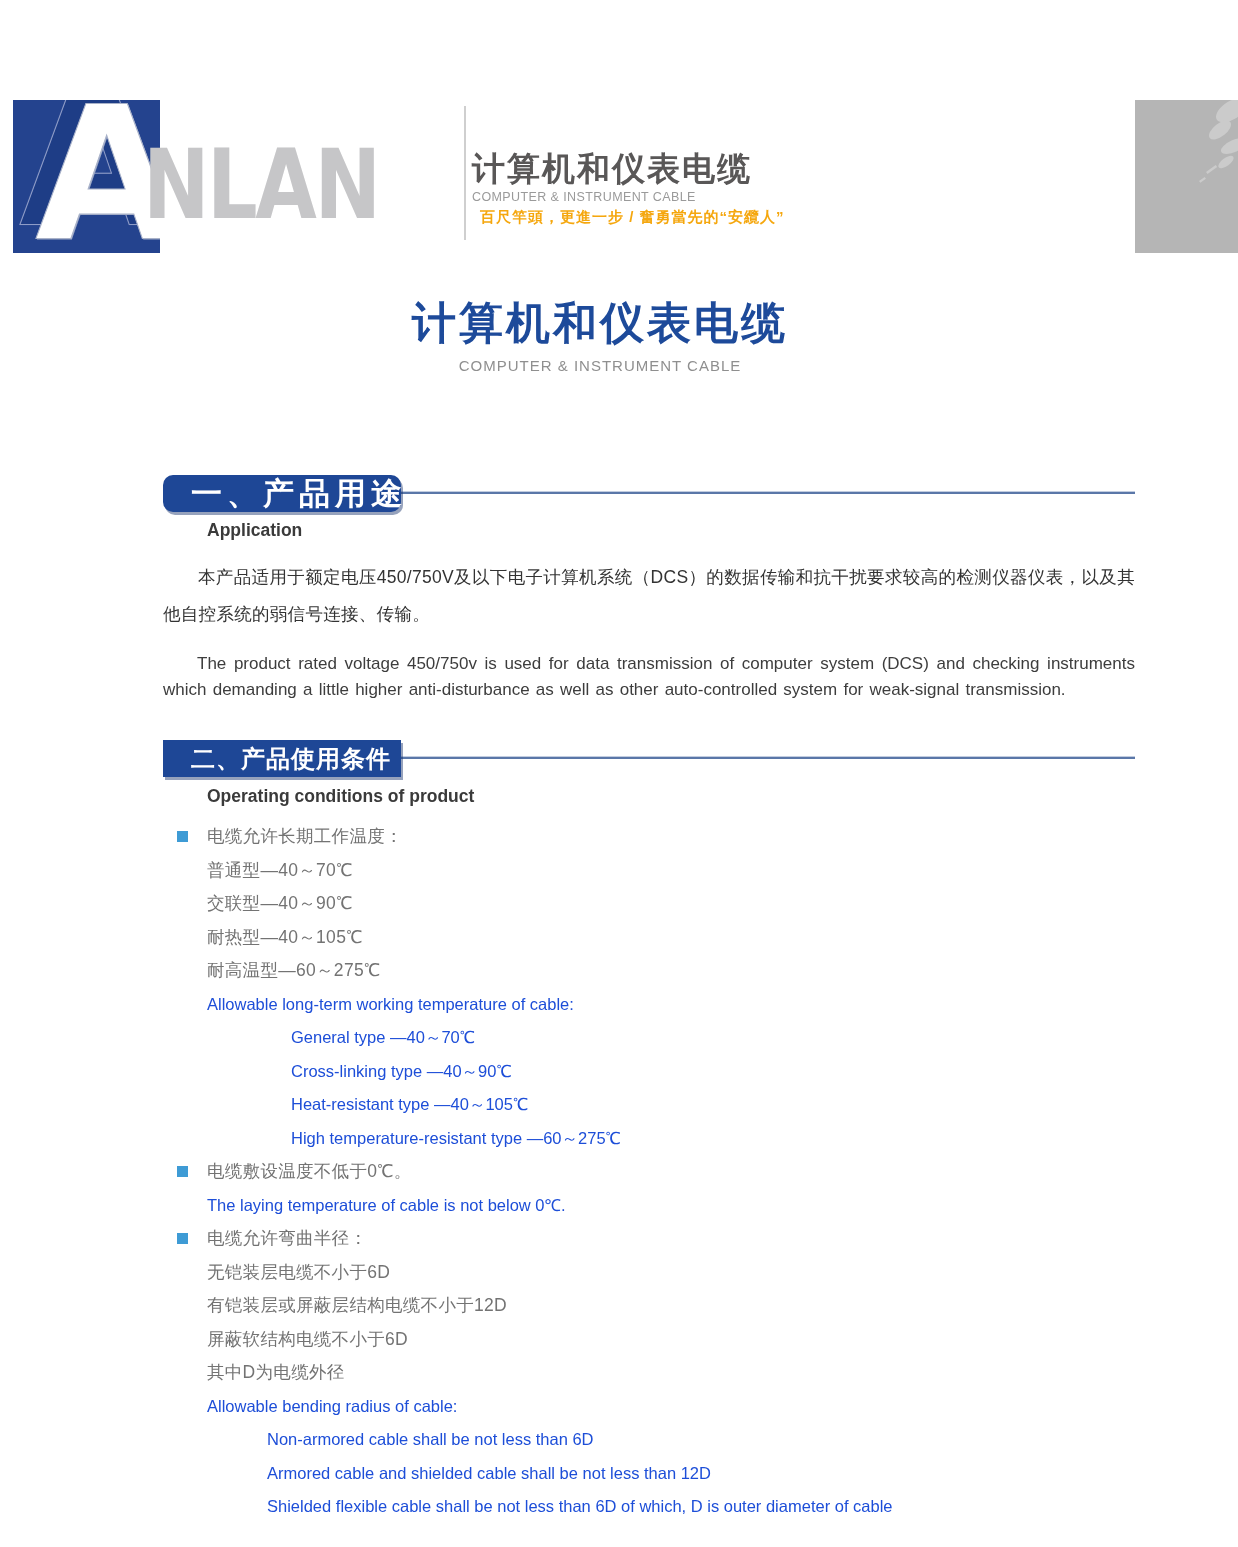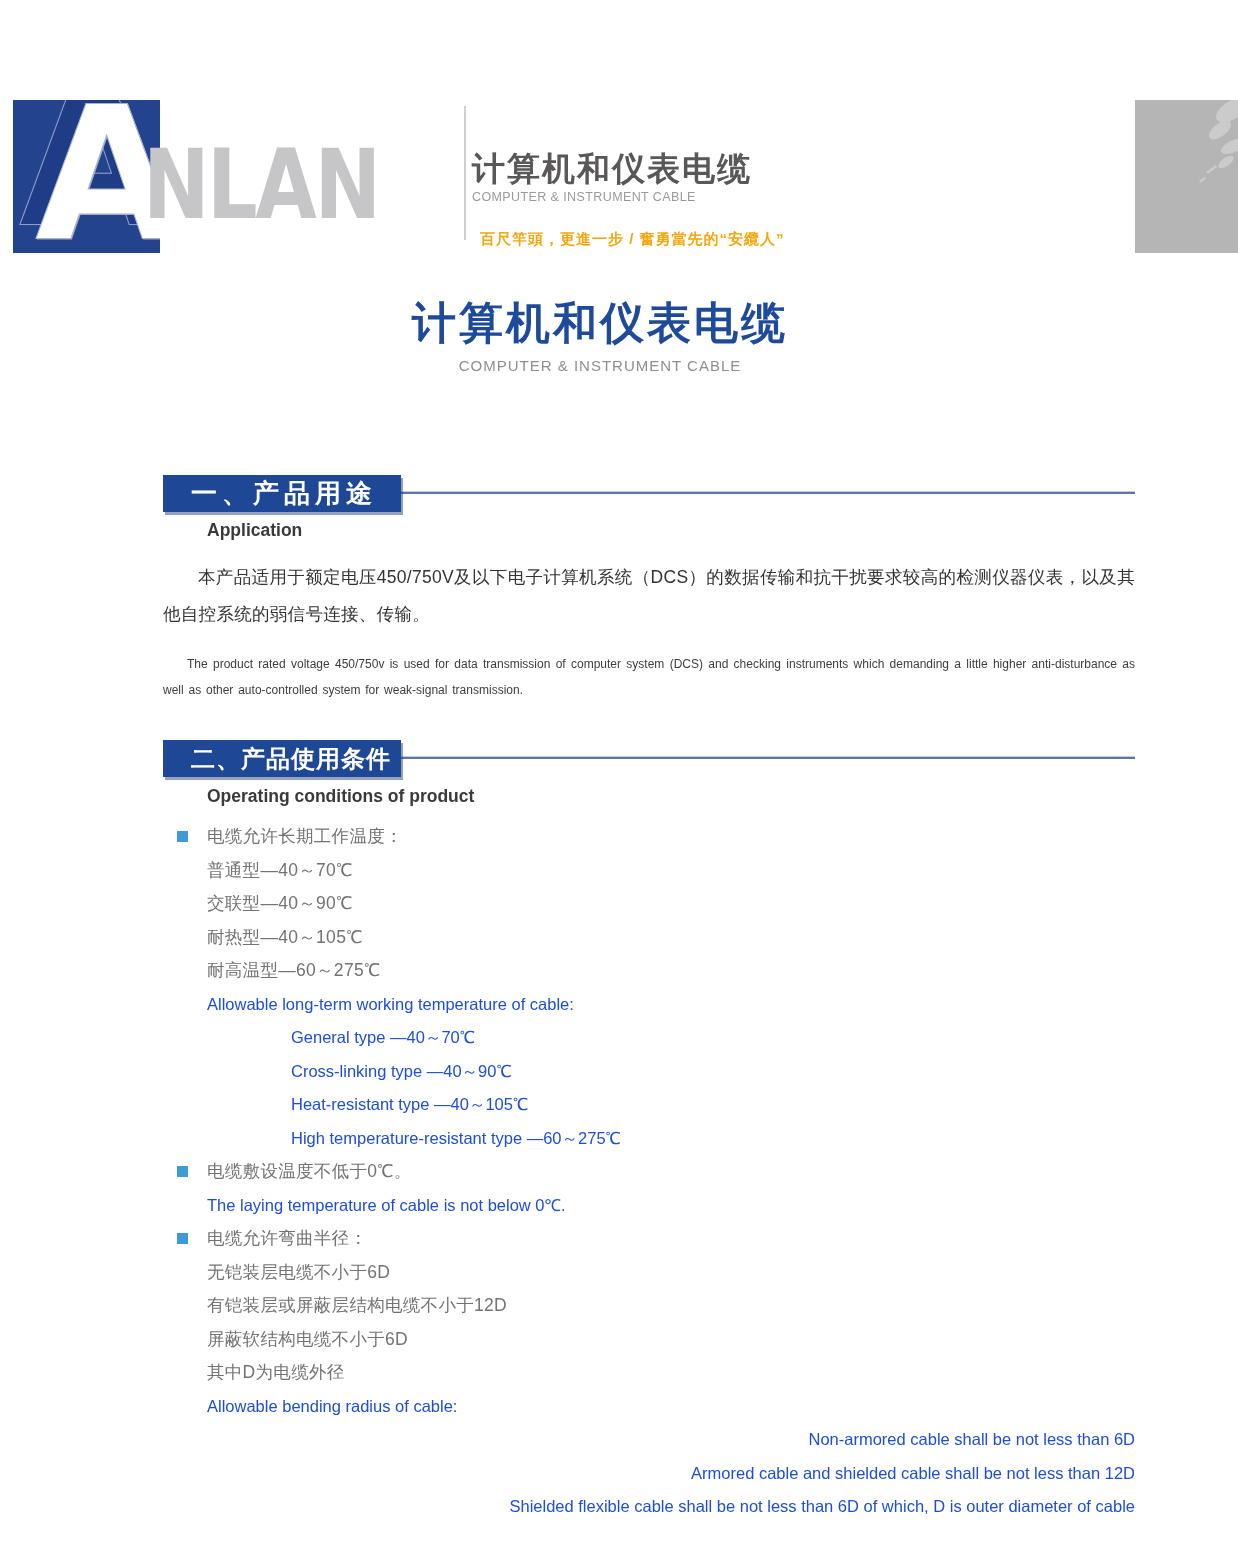--- a/index.html
+++ b/index.html
@@ -33,21 +33,21 @@
     position:absolute;left:464px;top:106px;width:2px;height:134px;background:#cfcfcf;
   }
   .header-text{position:absolute;left:472px;top:150px;width:560px;}
   .header-title-zh{
     font-size:33px;font-weight:bold;color:#595757;letter-spacing:2px;line-height:1.15;
   }
   .header-title-en{
     font-size:12.5px;color:#9a9a9a;letter-spacing:0.4px;margin-top:2px;
   }
   .header-tagline{
-    margin-top:26px;margin-left:8px;font-size:15px;font-weight:bold;
+    margin-top:4px;margin-left:8px;font-size:15px;font-weight:bold;
     color:#F5A70E;letter-spacing:1px;
   }
   .photo-box{
     position:absolute;left:1135px;top:100px;width:103px;height:153px;
     background:#B5B5B5;overflow:hidden;
   }
   .photo-box svg{position:absolute;top:-4px;right:-6px;}
 
   
   .doc-title{position:absolute;left:0;top:297px;width:1200px;text-align:center;}
@@ -67,40 +67,40 @@
   .sec-rule{
     position:absolute;left:236px;right:0;top:16px;height:3px;
     background:linear-gradient(to bottom,#c2cde0 0 1px,#5a77a8 1px 100%);
   }
   .sec-bar{
     position:absolute;left:0;top:0;width:210px;height:37px;background:#1E4796;
     color:#ffffff;font-weight:bold;display:flex;align-items:center;
     padding-left:28px;box-shadow:2px 3px 0 rgba(23,49,107,0.45);
     border:0;white-space:nowrap;
   }
-  .sec-bar.s1{font-size:26px;letter-spacing:5px;}
+  .sec-bar.s1{font-size:31px;letter-spacing:5px;border-radius:10px;}
   .sec-bar.s2{font-size:24px;letter-spacing:1px;}
 
   .sub-label{padding-left:44px;font-size:17.5px;color:#3a3a3a;line-height:24px;margin-top:6px;font-weight:bold;}
   .s2 .sub-label{margin-top:7px;}
 
   .para-zh{
     margin-top:17px;font-size:17.5px;line-height:37px;color:#333333;
     text-indent:2em;text-align:justify;letter-spacing:0.3px;
   }
   .para-en{
-    margin-top:2px;font-size:12px;line-height:26px;color:#3d3d3d;
+    margin-top:2px;font-size:17px;line-height:26px;color:#3d3d3d;
     text-indent:2em;text-align:justify;word-spacing:1.5px;
   }
 
   .list{margin-top:12px;}
   .row{position:relative;padding-left:44px;line-height:33.5px;font-size:17.5px;color:#737373;letter-spacing:0.3px;}
   .row.en{font-size:16.5px;color:#1d4ed8;letter-spacing:0;}
   .row.ind2{padding-left:128px;}
-  .row.ind3{padding-left:104px;text-align:right;}
+  .row.ind3{padding-left:104px;}
   .sq{position:absolute;left:14px;top:11px;width:11px;height:11px;background:#3E9BD5;}
 </style>
 </head>
 <body>
 
 <div class="page">
 
   <div class="logo-box">
     <span class="logo-a back">A</span>
     <span class="logo-a front">A</span>

